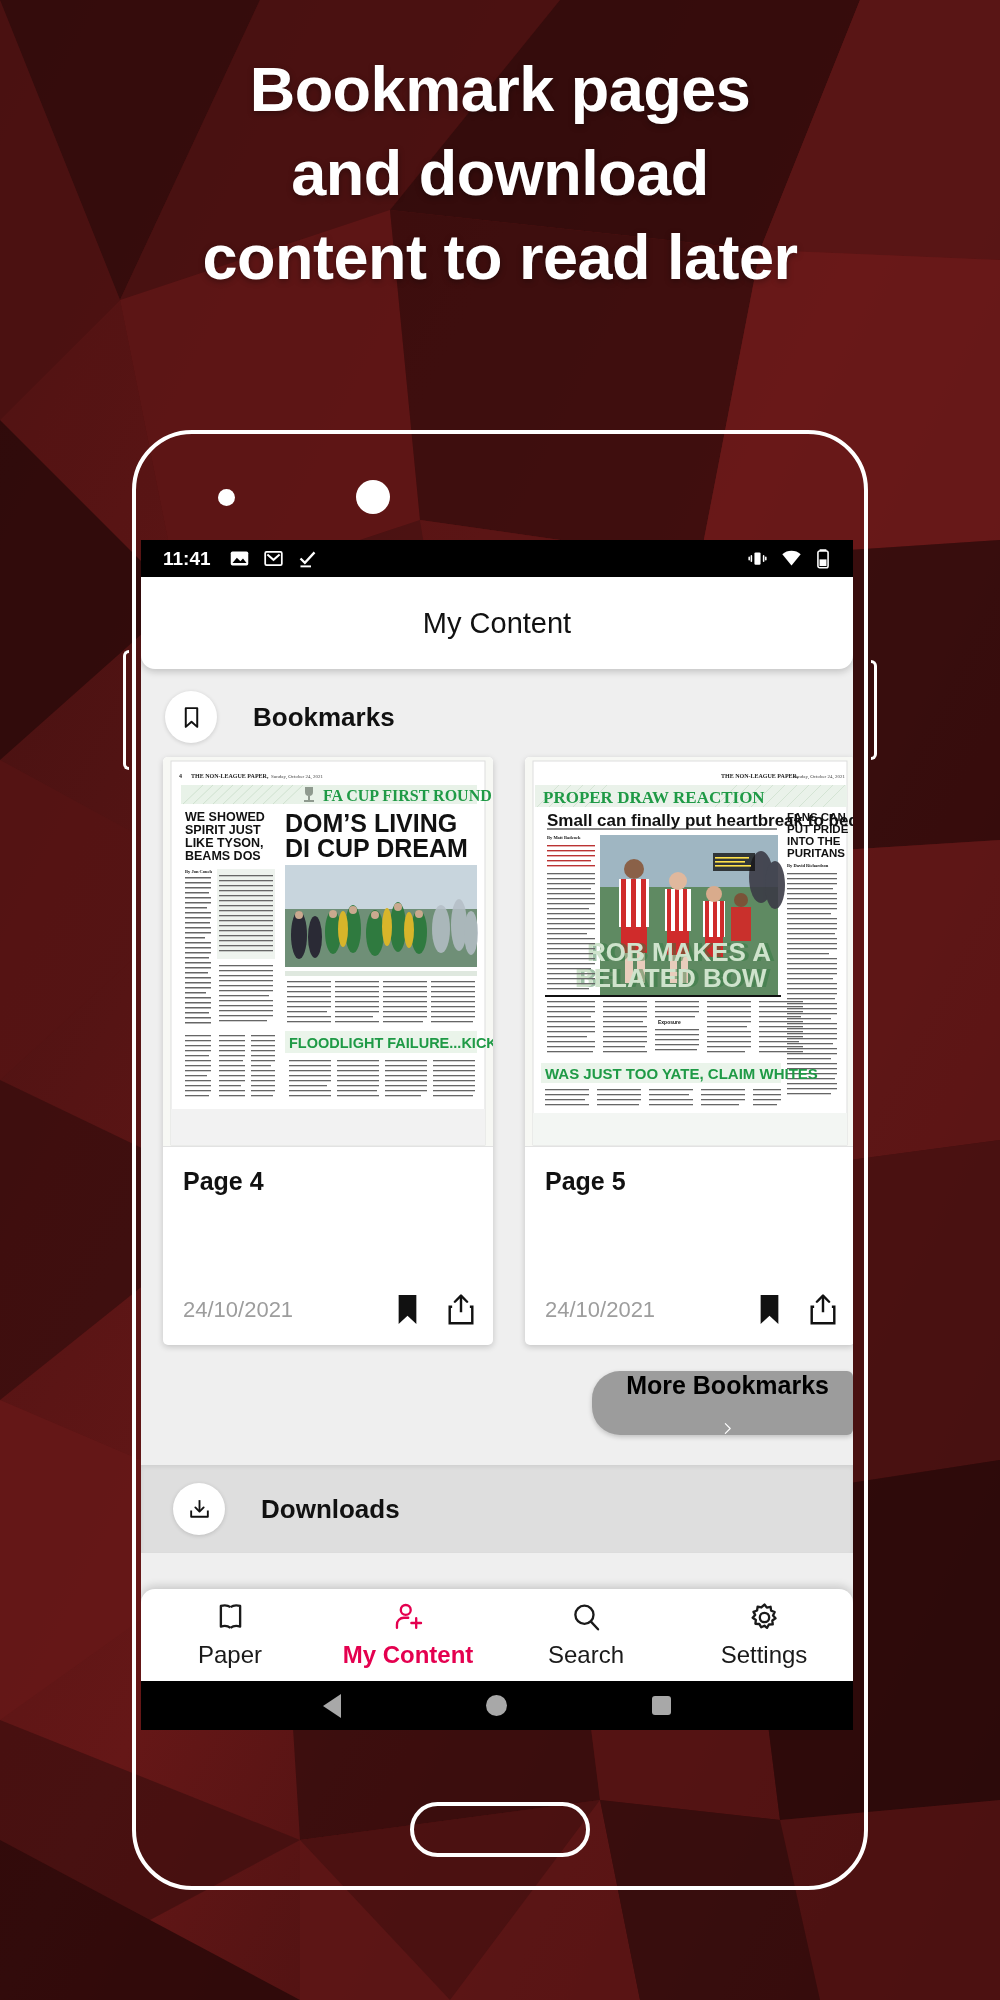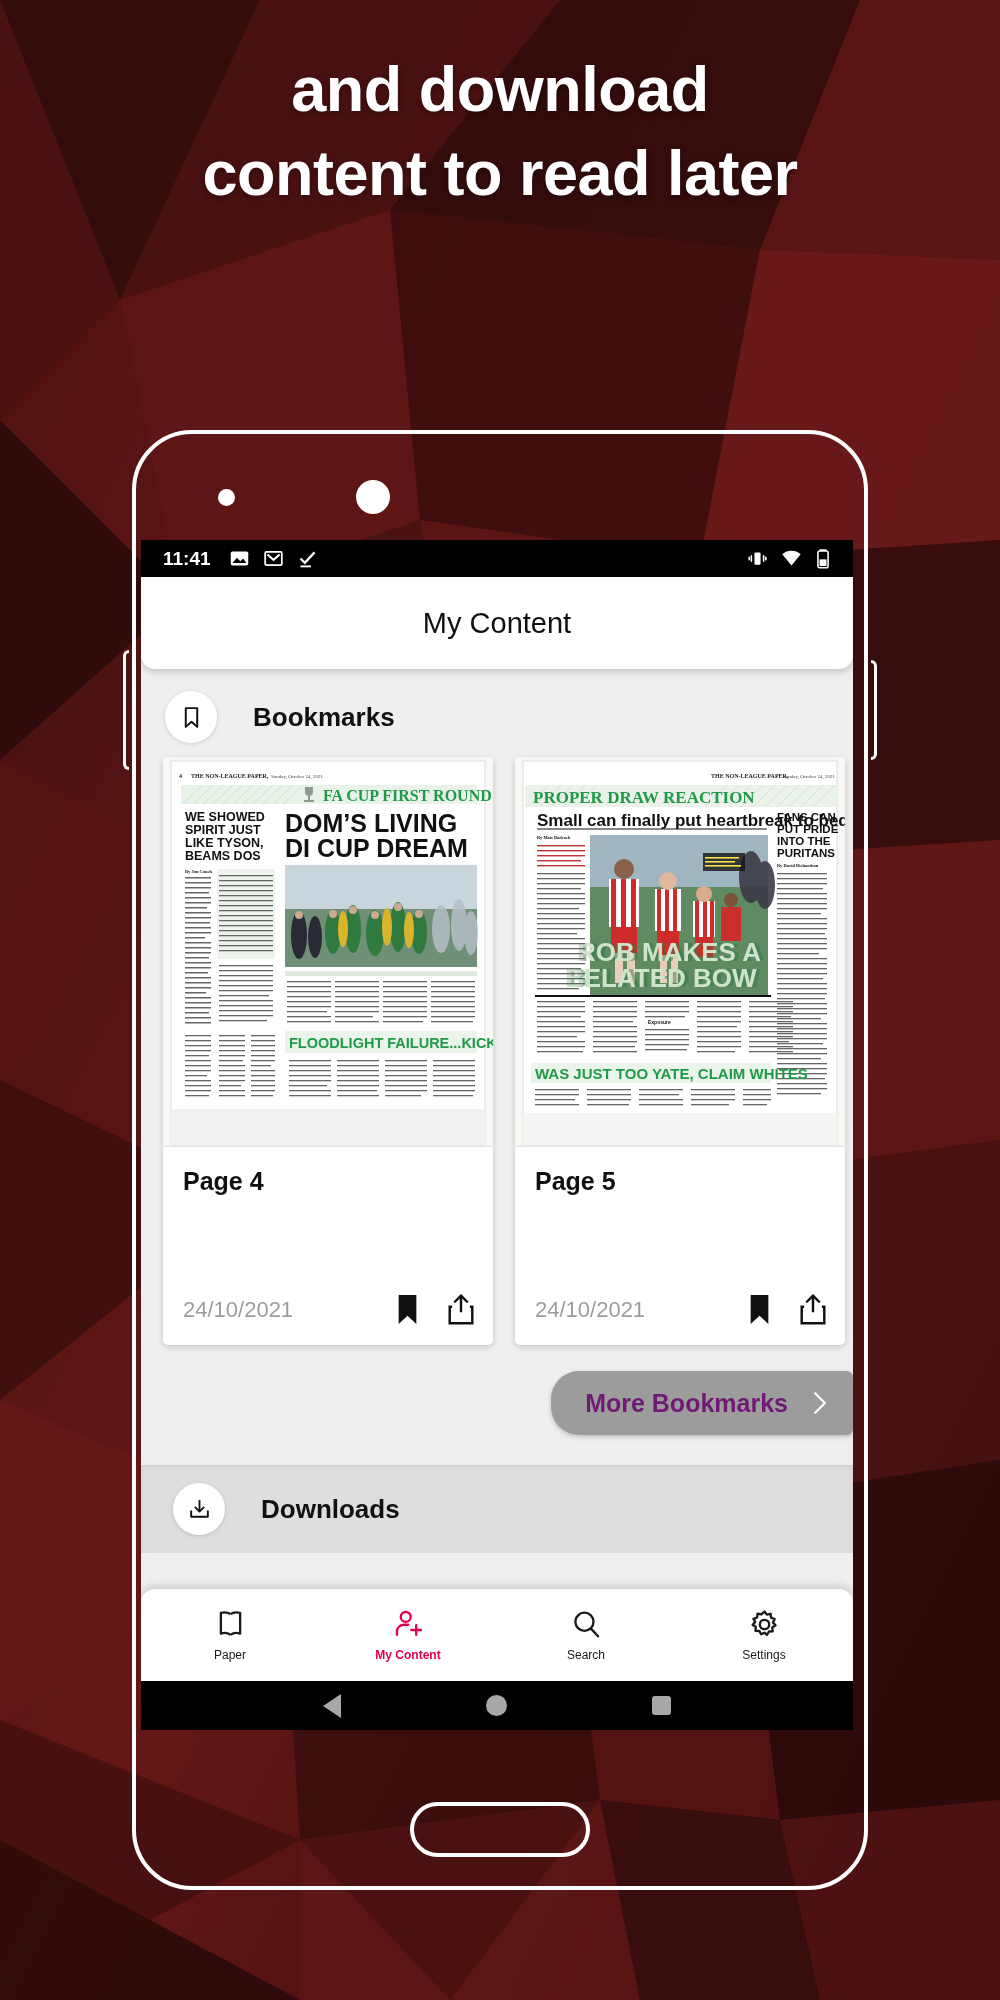--- a/index.html
+++ b/index.html
@@ -107,21 +107,21 @@
     padding:22px 0 14px 24px;
   }
   .circle-icon {
     width:52px; height:52px; border-radius:50%;
     background:#fff; display:flex; align-items:center; justify-content:center;
     box-shadow:0 1px 4px rgba(0,0,0,.15);
     flex:none;
   }
   .section-title { margin-left:36px; font-size:26px; font-weight:bold; color:#111; }
 
-  .cards { display:flex; gap:22px; padding:0 22px; }
+  .cards { display:flex; gap:32px; padding:0 22px; }
   .card {
     width:330px; background:#fff; border-radius:5px;
     box-shadow:0 2px 6px rgba(0,0,0,.18);
     overflow:hidden; flex:none;
     position:relative;
   }
   .thumb {
     height:390px; background:#fff; overflow:hidden; position:relative;
     border-bottom:1px solid #e2e2e2;
   }
@@ -130,27 +130,28 @@
   .card-page { font-size:25px; font-weight:bold; color:#111; }
   .card-foot {
     position:absolute; left:20px; right:18px; bottom:20px;
     display:flex; align-items:center;
   }
   .card-date { font-size:22px; color:#9d9d9d; }
   .card-acts { margin-left:auto; display:flex; align-items:center; gap:26px; }
 
   .more-row { display:flex; justify-content:flex-end; padding:26px 22px 0 0; }
   .more-btn {
-    background:#9c9c9c; color:#701a75;
+    background:#9c9c9c; color:#000000;
     border-radius:28px 6px 6px 28px;
     height:64px; padding:0 24px 0 34px;
     display:flex; align-items:center; gap:22px;
     font-size:25px; font-weight:bold;
     margin-right:-22px;
     box-shadow:0 2px 5px rgba(0,0,0,.2);
+    flex-direction:column;
   }
 
   .downloads-head {
     margin-top:30px;
     background:#dedede;
     padding:18px 0 18px 32px;
     display:flex; align-items:center;
     box-shadow:inset 0 2px 4px rgba(0,0,0,.07);
   }
 
@@ -160,21 +161,21 @@
     height:92px; background:#fff;
     border-radius:14px 14px 0 0;
     display:flex; align-items:center;
     box-shadow:0 -3px 8px rgba(0,0,0,.16);
     z-index:4;
   }
   .navitem {
     flex:1; display:flex; flex-direction:column;
     align-items:center; justify-content:center; gap:7px;
   }
-  .navlabel { font-size:12px; color:#1a1a1a; }
+  .navlabel { font-size:24px; color:#1a1a1a; }
   .navitem.active .navlabel { color:#E4004F; font-weight:bold; }
 
   .androidnav {
     position:absolute; left:0; bottom:0; width:100%;
     height:49px; background:#000;
     display:flex; align-items:center; justify-content:space-around;
     padding:0 110px;
     z-index:5;
   }
   .nav-back { width:0;height:0;border-top:12px solid transparent;border-bottom:12px solid transparent;border-right:18px solid #a8a8a8; }
@@ -226,20 +227,23 @@
   </g>
   <g opacity="0.25">
     <polygon points="120,300 180,600 0,420" fill="#7a1d1d"></polygon>
     <polygon points="470,820 520,1150 250,1200" fill="#1e0606"></polygon>
     <polygon points="700,1180 740,1500 560,1480" fill="#7d1e1e"></polygon>
     <polygon points="300,1840 600,1800 450,2000" fill="#1c0606"></polygon>
   </g>
 </svg>
 
 <div class="headline">
+  <div>
+    <span class="b">Bookmark pages</span>
+  </div>
   <div>
     <span class="l">and </span><span class="b">download</span>
   </div>
   <div>
     <span class="b">content </span><span class="l">to </span><span class="b">read later</span>
   </div>
 </div>
 
 <div class="phone">
   <div class="phone-body"></div>

